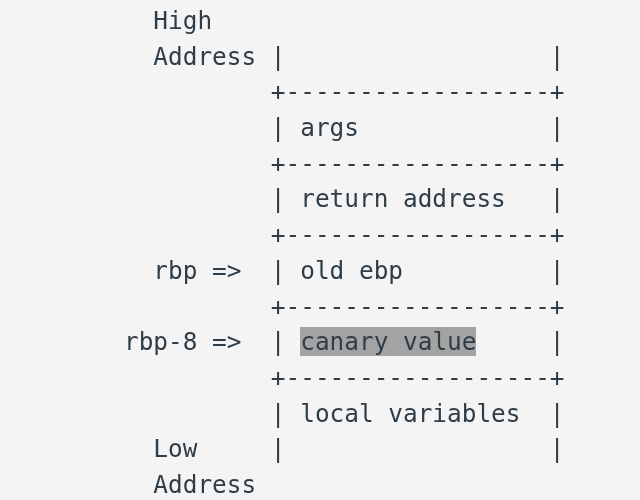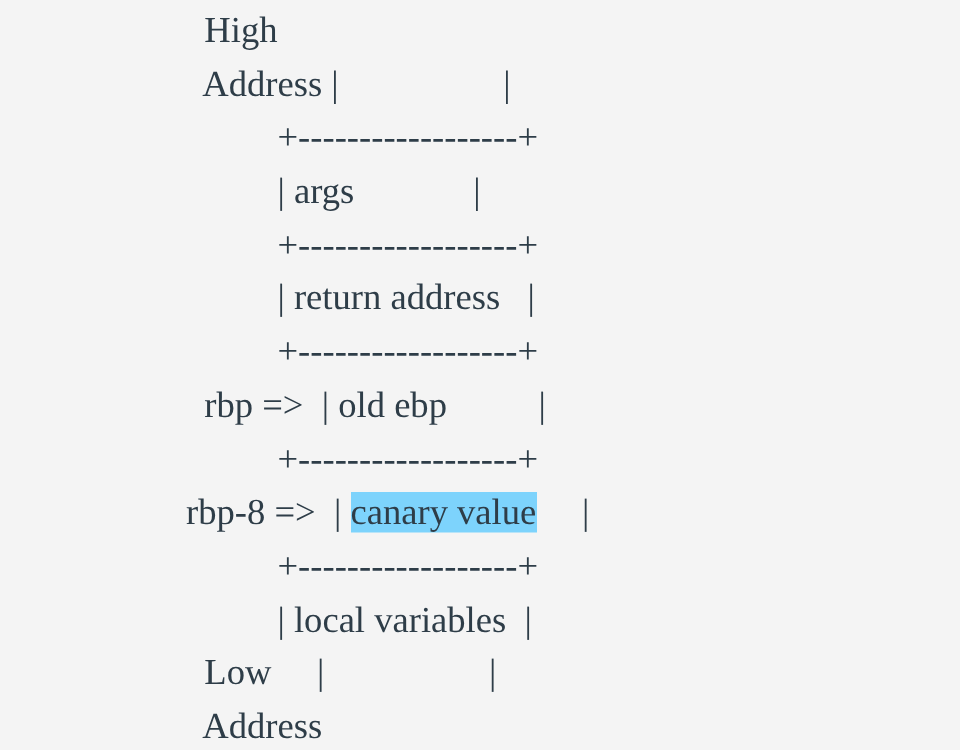--- a/index.html
+++ b/index.html
@@ -9,19 +9,19 @@
   }
   .code {
     position: absolute; left: 124px; top: 3px;
     margin: 0;
     font-family: "DejaVu Sans Mono", "Liberation Mono", monospace;
     font-size: 24.4px;
     line-height: 35.7px;
     color: #2e3d48;
     white-space: pre;
   }
-  .line { display: block; height: 35.7px; font-family: Liberation Serif, serif; }
-  .hl { background: #7dd3fc; }
+  .line { display: block; height: 35.7px; }
+  .hl { background: #a3a3a3; }
 </style>
 </head>
 <body>
 
 <pre class="code"><span class="line"><span>  High</span></span><span class="line"><span>  Address |                  |</span></span><span class="line"><span>          +------------------+</span></span><span class="line"><span>          | args             |</span></span><span class="line"><span>          +------------------+</span></span><span class="line"><span>          | return address   |</span></span><span class="line"><span>          +------------------+</span></span><span class="line"><span>  rbp =&gt;  | old ebp          |</span></span><span class="line"><span>          +------------------+</span></span><span class="line"><span>rbp-8 =&gt;  | </span><span class="hl">canary value</span><span>     |</span></span><span class="line"><span>          +------------------+</span></span><span class="line"><span>          | local variables  |</span></span><span class="line"><span>  Low     |                  |</span></span><span class="line"><span>  Address</span></span></pre>
 
 </body></html>

